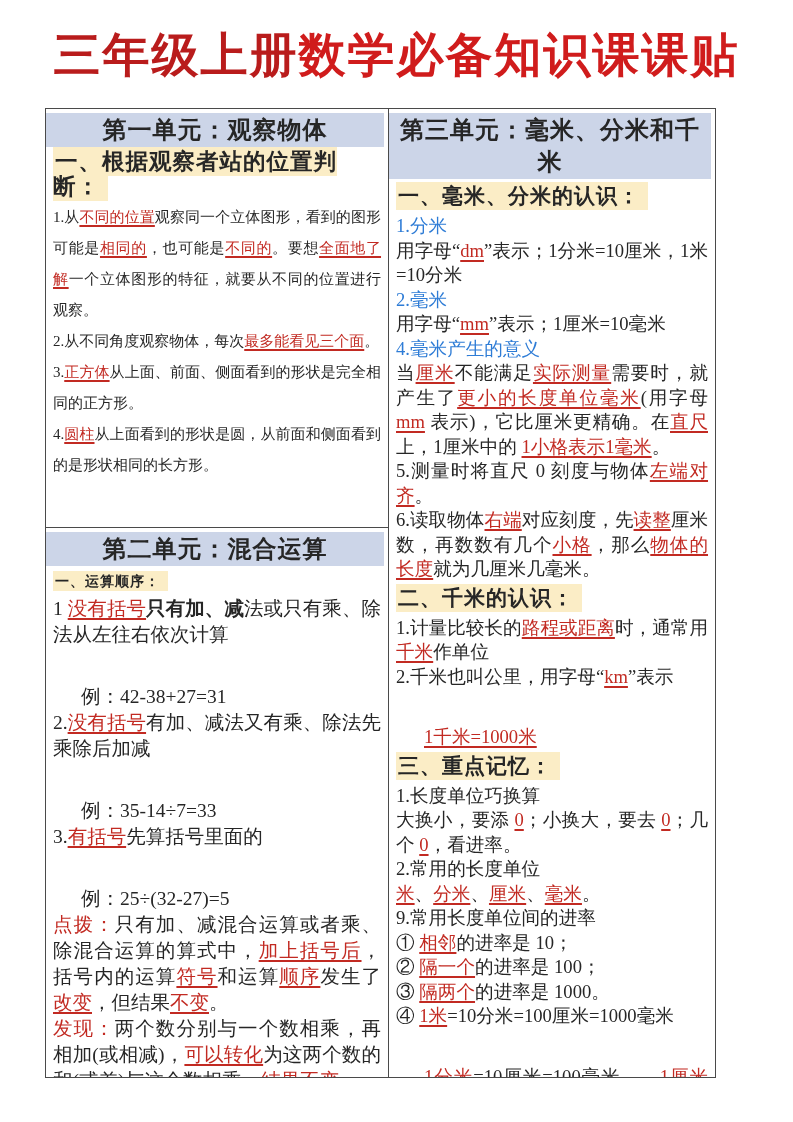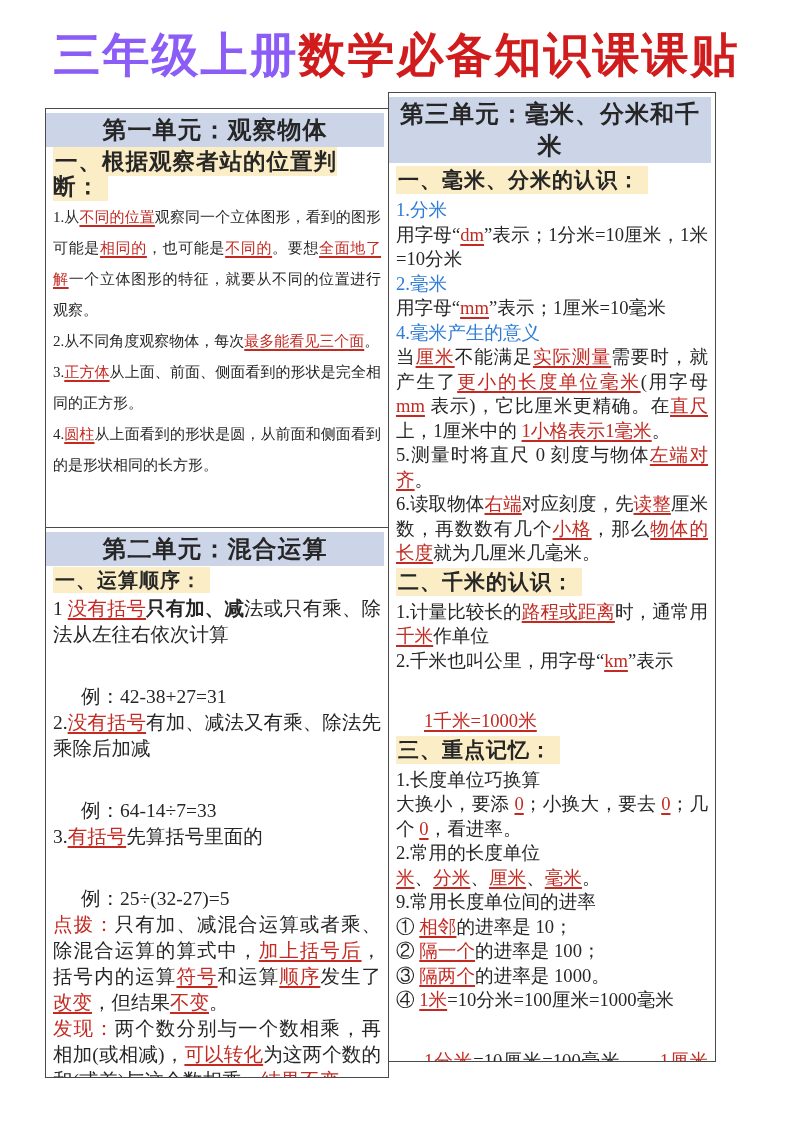--- a/index.html
+++ b/index.html
@@ -14,45 +14,45 @@
   html,body{margin:0;padding:0;background:#ffffff;}
   .page{
     position:relative;width:793px;height:1122px;background:#ffffff;
     font-family:"Liberation Serif","DejaVu Serif",serif;color:var(--text);
     overflow:hidden;
   }
   .title{
     position:absolute;top:24px;left:0;width:100%;text-align:center;
     font-size:47px;font-weight:bold;margin:0;letter-spacing:2px;white-space:nowrap;
   }
-  .title .t-black{color:#8b5cf6;}
+  .title .t-black{color:#b91c1c;}
   .title .t-red{color:var(--title-red);}
   .box{
     position:absolute;border:1px solid var(--border);background:#ffffff;
     box-sizing:border-box;overflow:hidden;
   }
   .box-u1{left:45px;top:108px;width:344px;height:420px;}
   .box-u2{left:45px;top:527px;width:344px;height:551px;}
-  .box-u3{left:388px;top:92px;width:328px;height:970px;}
+  .box-u3{left:388px;top:108px;width:328px;height:970px;}
   .sec-header{
     background:var(--header-bg);text-align:center;font-weight:bold;
     font-size:24px;line-height:32px;margin:4px 4px 3px 0;padding:1px 0;
     letter-spacing:1px;
   }
   .sec-body{padding:0 7px;}
   .para{font-size:15px;line-height:31px;text-align:justify;}
   .box-u2 .para{font-size:19.5px;line-height:26px;}
   .box-u3 .para{font-size:18.6px;line-height:24.5px;}
   .subline{margin:3px 0 2px 0;line-height:23px;}
   .box-u3 .subline{line-height:29px;margin:2px 0;}
   .subhl{
     background:var(--highlight-bg);font-weight:bold;font-size:22.5px;
     padding:2px 8px 2px 2px;letter-spacing:1px;
   }
-  .box-u2 .subhl{font-family:"Liberation Sans","DejaVu Sans",sans-serif;font-size:20px;}
+  .box-u2 .subhl{font-family:"Liberation Sans","DejaVu Sans",sans-serif;font-size:14px;}
   .box-u3 .subhl{font-size:21px;}
   .example{padding-left:28px;margin-top:36px;}
   .seg-r{
     color:var(--red);text-decoration:underline;
     text-underline-offset:3px;text-decoration-thickness:1.5px;
   }
   .seg-rp{color:var(--red);}
   .seg-b{color:var(--blue);}
   .seg-nb{font-weight:bold;font-family:"Liberation Sans","DejaVu Sans",sans-serif;}
 </style>
@@ -73,21 +73,21 @@
       </div>
   </section>
 
   <section class="box box-u2">
     <div class="sec-header">第二单元：混合运算</div>
     <div class="sec-body">
         <div class="subline"><span class="subhl"><span>一、运算顺序：</span></span></div>
         <div class="para"><span>1 </span><span class="seg-r">没有括号</span><span class="seg-nb">只有加、减</span><span>法或只有乘、除法从左往右依次计算</span></div>
         <div class="para example"><span>例：42-38+27=31</span></div>
         <div class="para"><span>2.</span><span class="seg-r">没有括号</span><span>有加、减法又有乘、除法先乘除后加减</span></div>
-        <div class="para example"><span>例：64-14÷7=33</span></div>
+        <div class="para example"><span>例：35-14÷7=33</span></div>
         <div class="para"><span>3.</span><span class="seg-r">有括号</span><span>先算括号里面的</span></div>
         <div class="para example"><span>例：25÷(32-27)=5</span></div>
         <div class="para"><span class="seg-rp">点拨：</span><span>只有加、减混合运算或者乘、除混合运算的算式中，</span><span class="seg-r">加上括号后</span><span>，括号内的运算</span><span class="seg-r">符号</span><span>和运算</span><span class="seg-r">顺序</span><span>发生了</span><span class="seg-r">改变</span><span>，但结果</span><span class="seg-r">不变</span><span>。</span></div>
         <div class="para"><span class="seg-rp">发现：</span><span>两个数分别与一个数相乘，再相加(或相减)，</span><span class="seg-r">可以转化</span><span>为这两个数的和(或差)与这个数相乘，</span><span class="seg-r">结果不变</span><span>。</span></div>
         <div class="subline"><span class="subhl"><span>二、方法总结：</span></span></div>
         <div class="para"><span>1.整数加、减法或乘、除法都是按照</span><span class="seg-r">从左到右</span><span>的顺序进行计算，这体现了数学中的</span></div>
       </div>
   </section>
 
   <section class="box box-u3">

